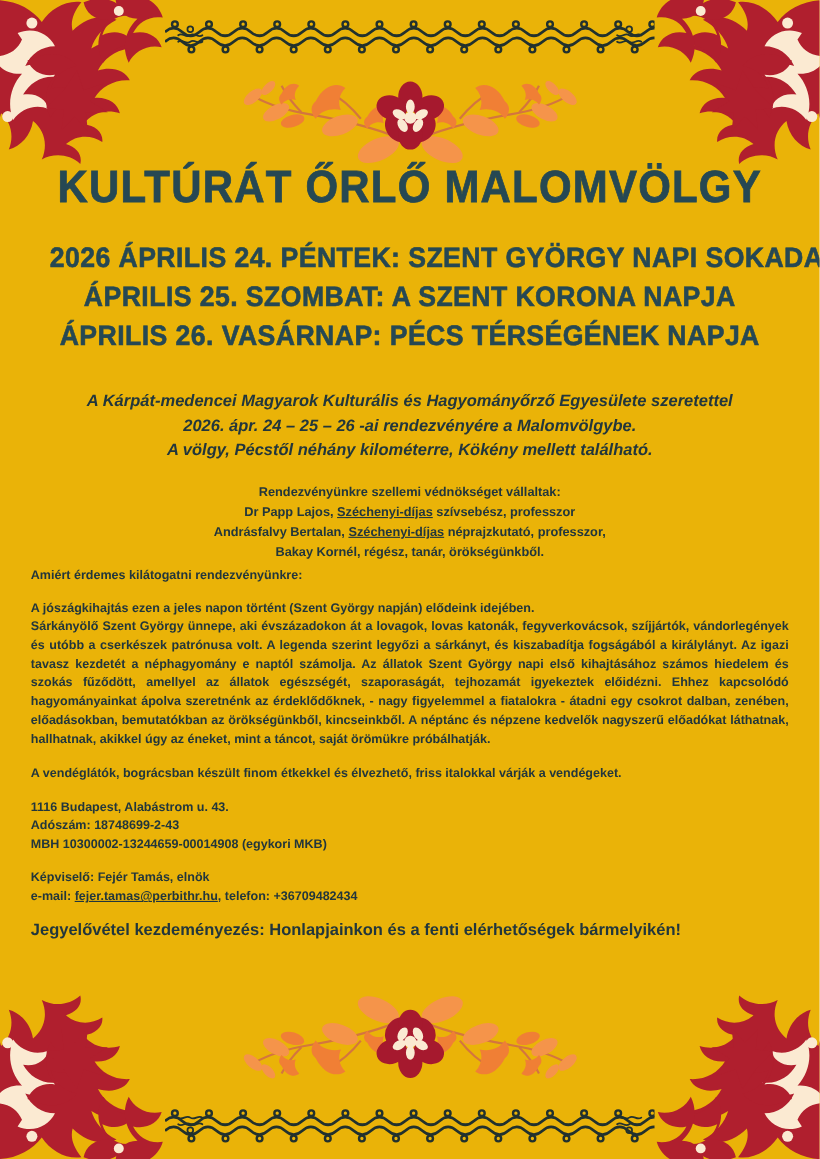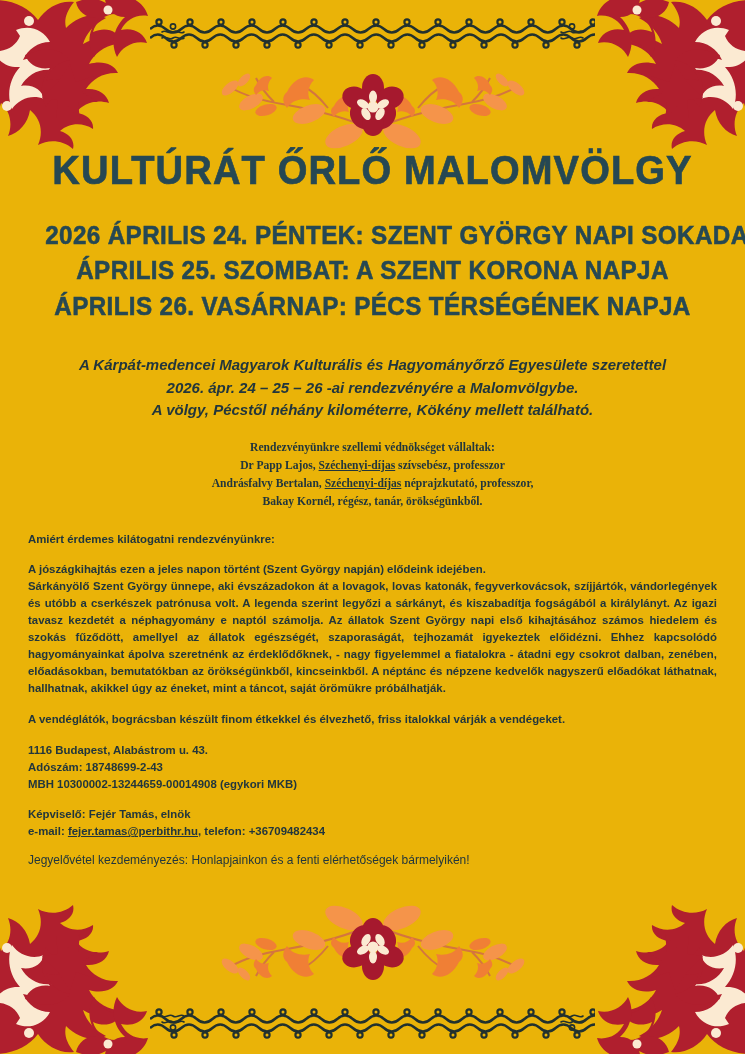--- a/index.html
+++ b/index.html
@@ -119,26 +119,25 @@
     font-style: italic;
   }
 
   .patrons {
     margin-top: 17px;
     text-align: center;
     font-size: 11.6px;
     font-weight: bold;
     line-height: 1.54;
     color: #22363c;
-    font-family: Liberation Serif, serif;
   }
   .u { text-decoration: underline; }
 
   .body-block {
-    margin-top: 20px;
+    margin-top: 4px;
     font-size: 11.4px;
     font-weight: bold;
     line-height: 1.5;
     color: #22363c;
   }
   .body-block p { margin: 0; }
   .body-block p.gap { margin-top: 13px; }
   .just { text-align: justify; }
 
   .contact {
@@ -146,22 +145,22 @@
     font-size: 11.4px;
     font-weight: bold;
     line-height: 1.5;
     color: #22363c;
   }
   .contact p { margin: 0; }
   .contact p.gap { margin-top: 13px; }
 
   .final {
     margin-top: 13px;
-    font-size: 12px;
-    font-weight: normal;
+    font-size: 15px;
+    font-weight: bold;
     color: #22363c;
   }
 </style>
 </head>
 <body>
 
 <div class="poster">
 
   <div class="corner corner-tl">
     <svg viewBox="0 0 190 165" xmlns="http://www.w3.org/2000/svg">

